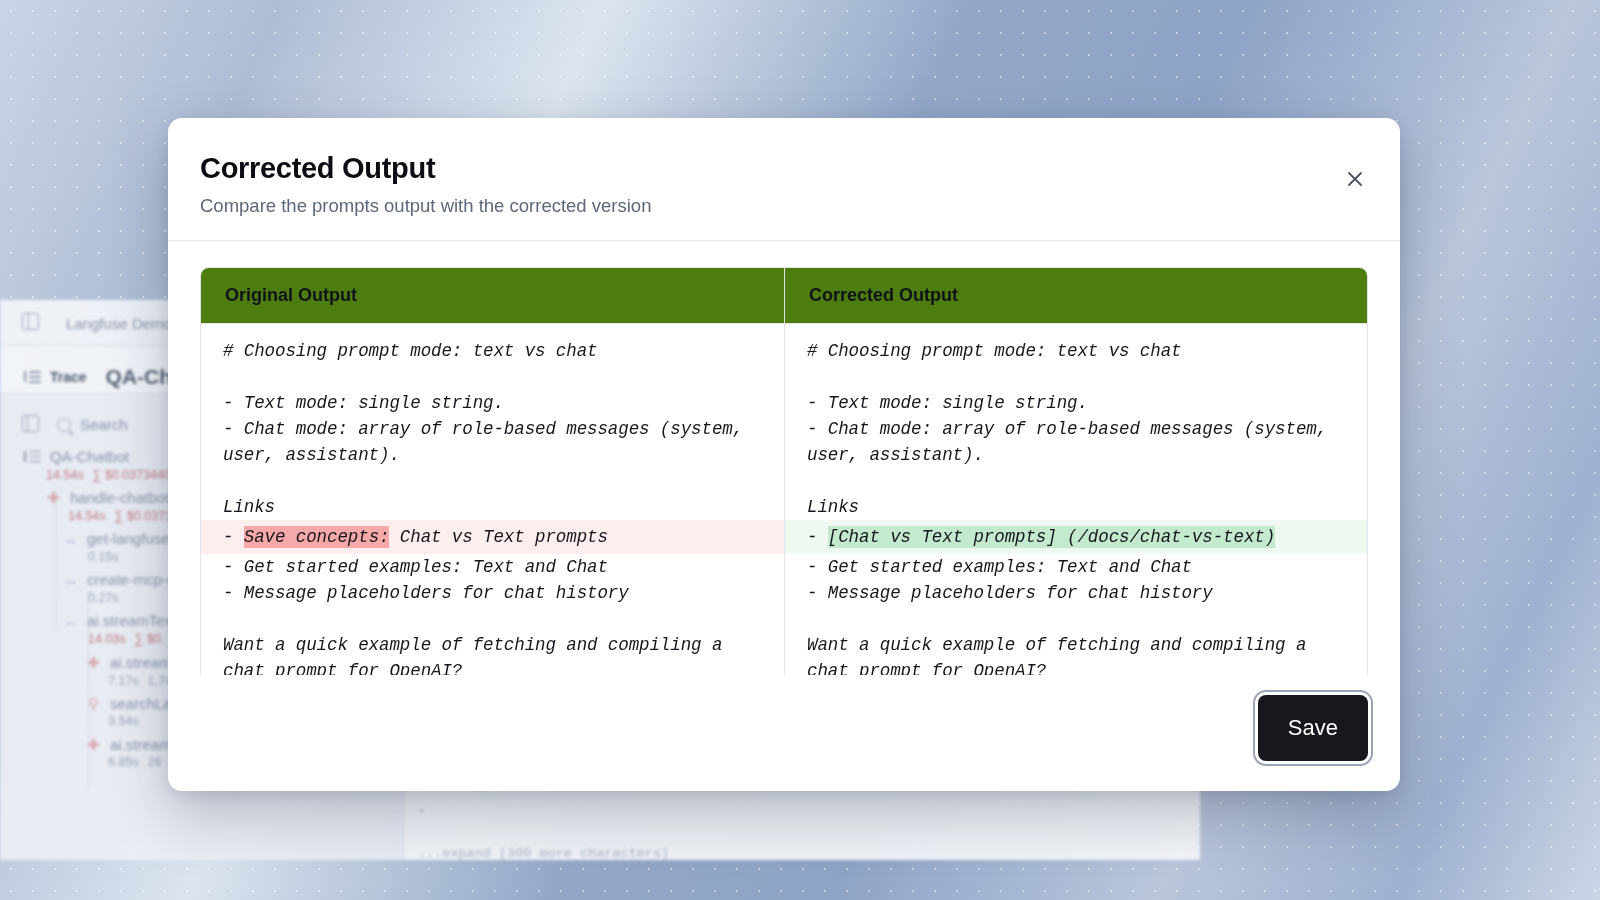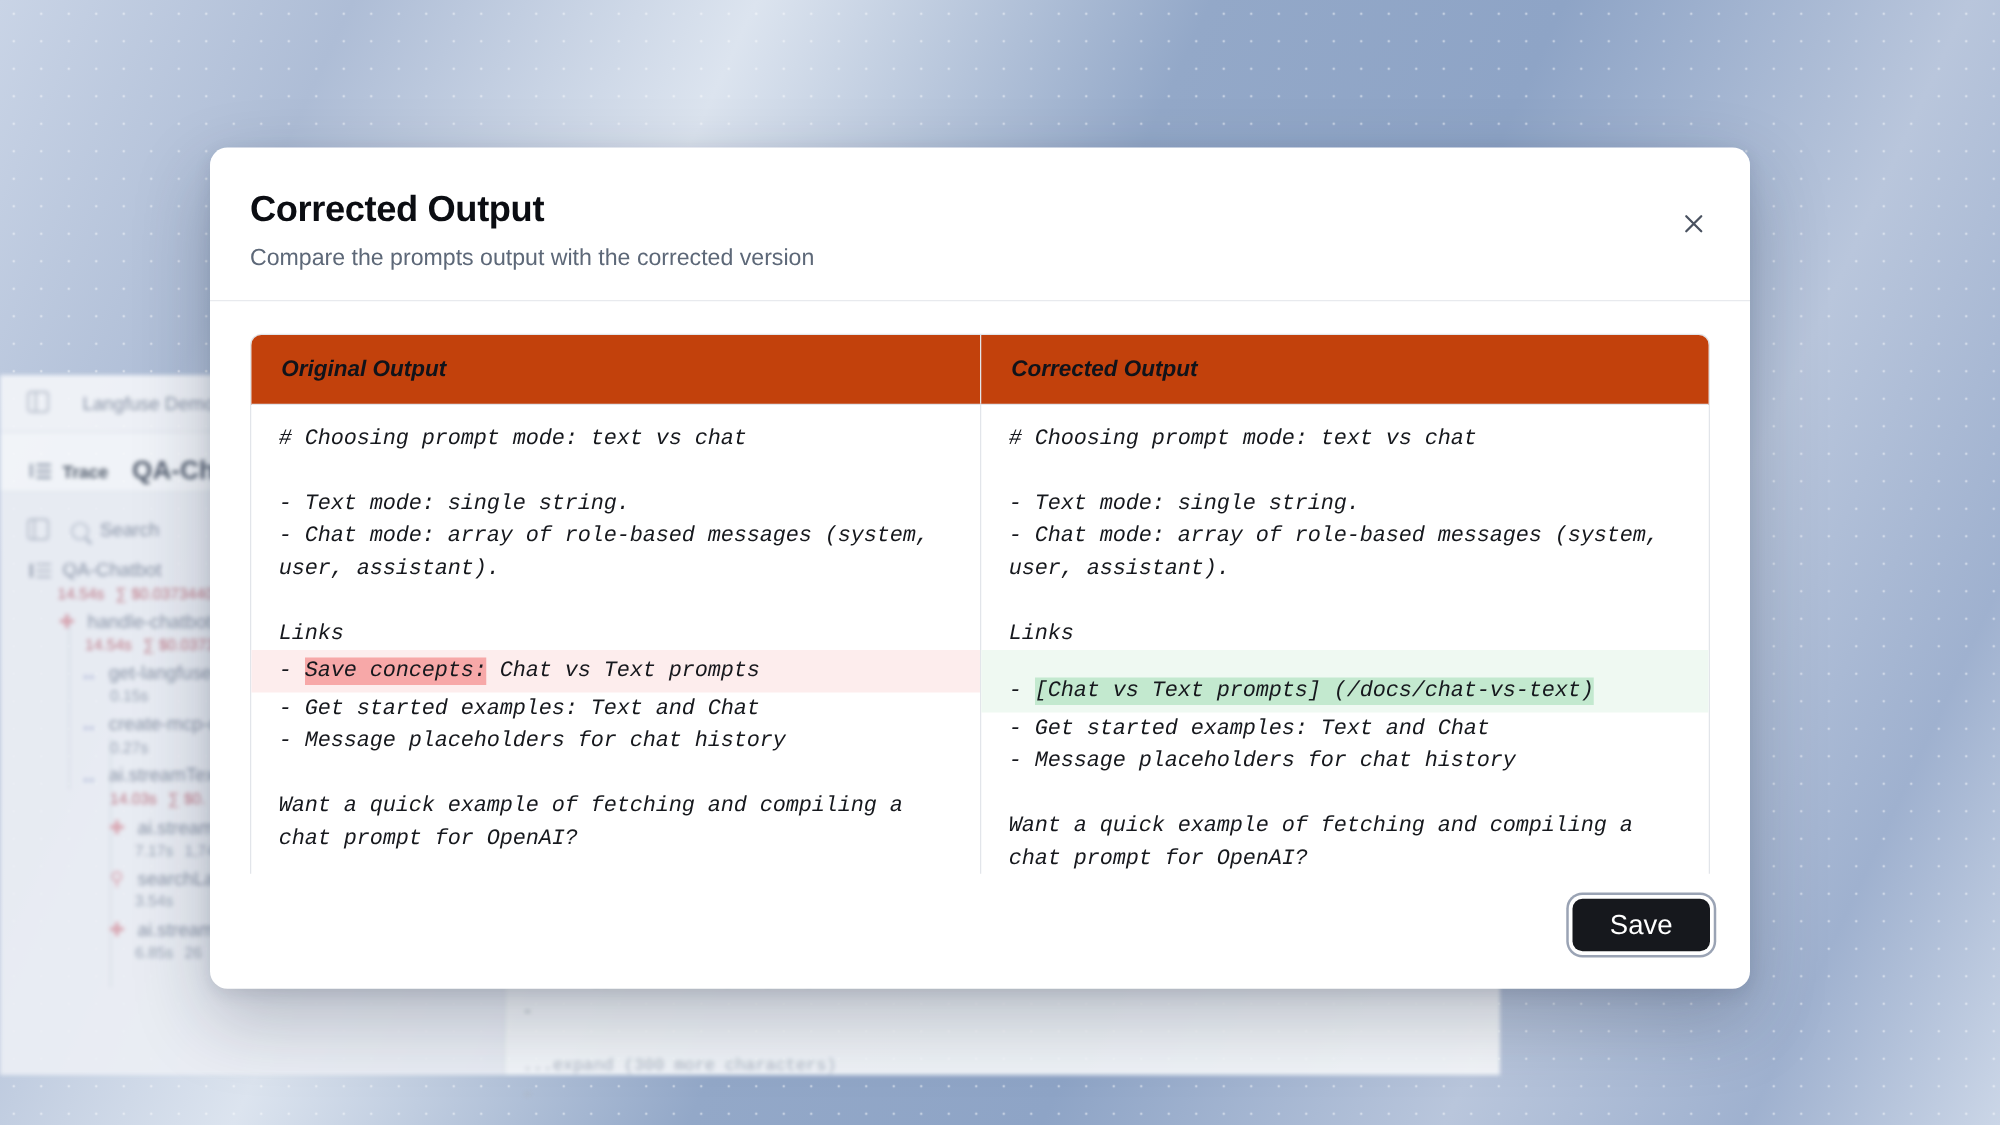--- a/index.html
+++ b/index.html
@@ -180,23 +180,22 @@
   
   #diff-table {
     width: 100%;
     border: 1px solid #e2e5ea;
     border-radius: 9px;
     overflow: hidden;
     background: #fff;
   }
   #diff-head {
     display: flex;
-    background: #c2410c;
+    background: #4d7c0f;
     border-bottom: 1px solid #e2e5ea;
-    font-style: italic;
   }
   .diff-head-cell {
     flex: 1 1 50%;
     padding: 17px 0 17px 24px;
     font-size: 18px;
     font-weight: 700;
     color: #10131a;
   }
   .diff-head-cell + .diff-head-cell { border-left: 1px solid #e2e5ea; }
 
@@ -221,21 +220,21 @@
   }
   .code-line.blank { color: transparent; }
 
   .code-line.removed {
     background: #fdeded;
     padding-top: 4px;
     padding-bottom: 4px;
   }
   .code-line.added {
     background: #eff9f2;
-    padding-top: 20px;
+    padding-top: 4px;
     padding-bottom: 4px;
   }
   mark.del {
     background: #f7a8a8;
     color: #16181d;
     padding: 1px 0;
   }
   mark.ins {
     background: #c3e9cf;
     color: #16181d;
@@ -248,21 +247,21 @@
     display: flex;
     justify-content: flex-end;
   }
   #save-btn {
     background: #16181d;
     color: #ffffff;
     border: none;
     border-radius: 8px;
     font-family: "Liberation Sans", sans-serif;
     font-size: 22px;
-    padding: 8px 30px;
+    padding: 20px 30px;
     cursor: pointer;
     box-shadow: 0 0 0 3px #ffffff, 0 0 0 5px #9aa3b4;
   }
 </style>
 </head>
 <body>
 
 <div id="backdrop">
   <div id="backdrop-dots"></div>
 </div>

